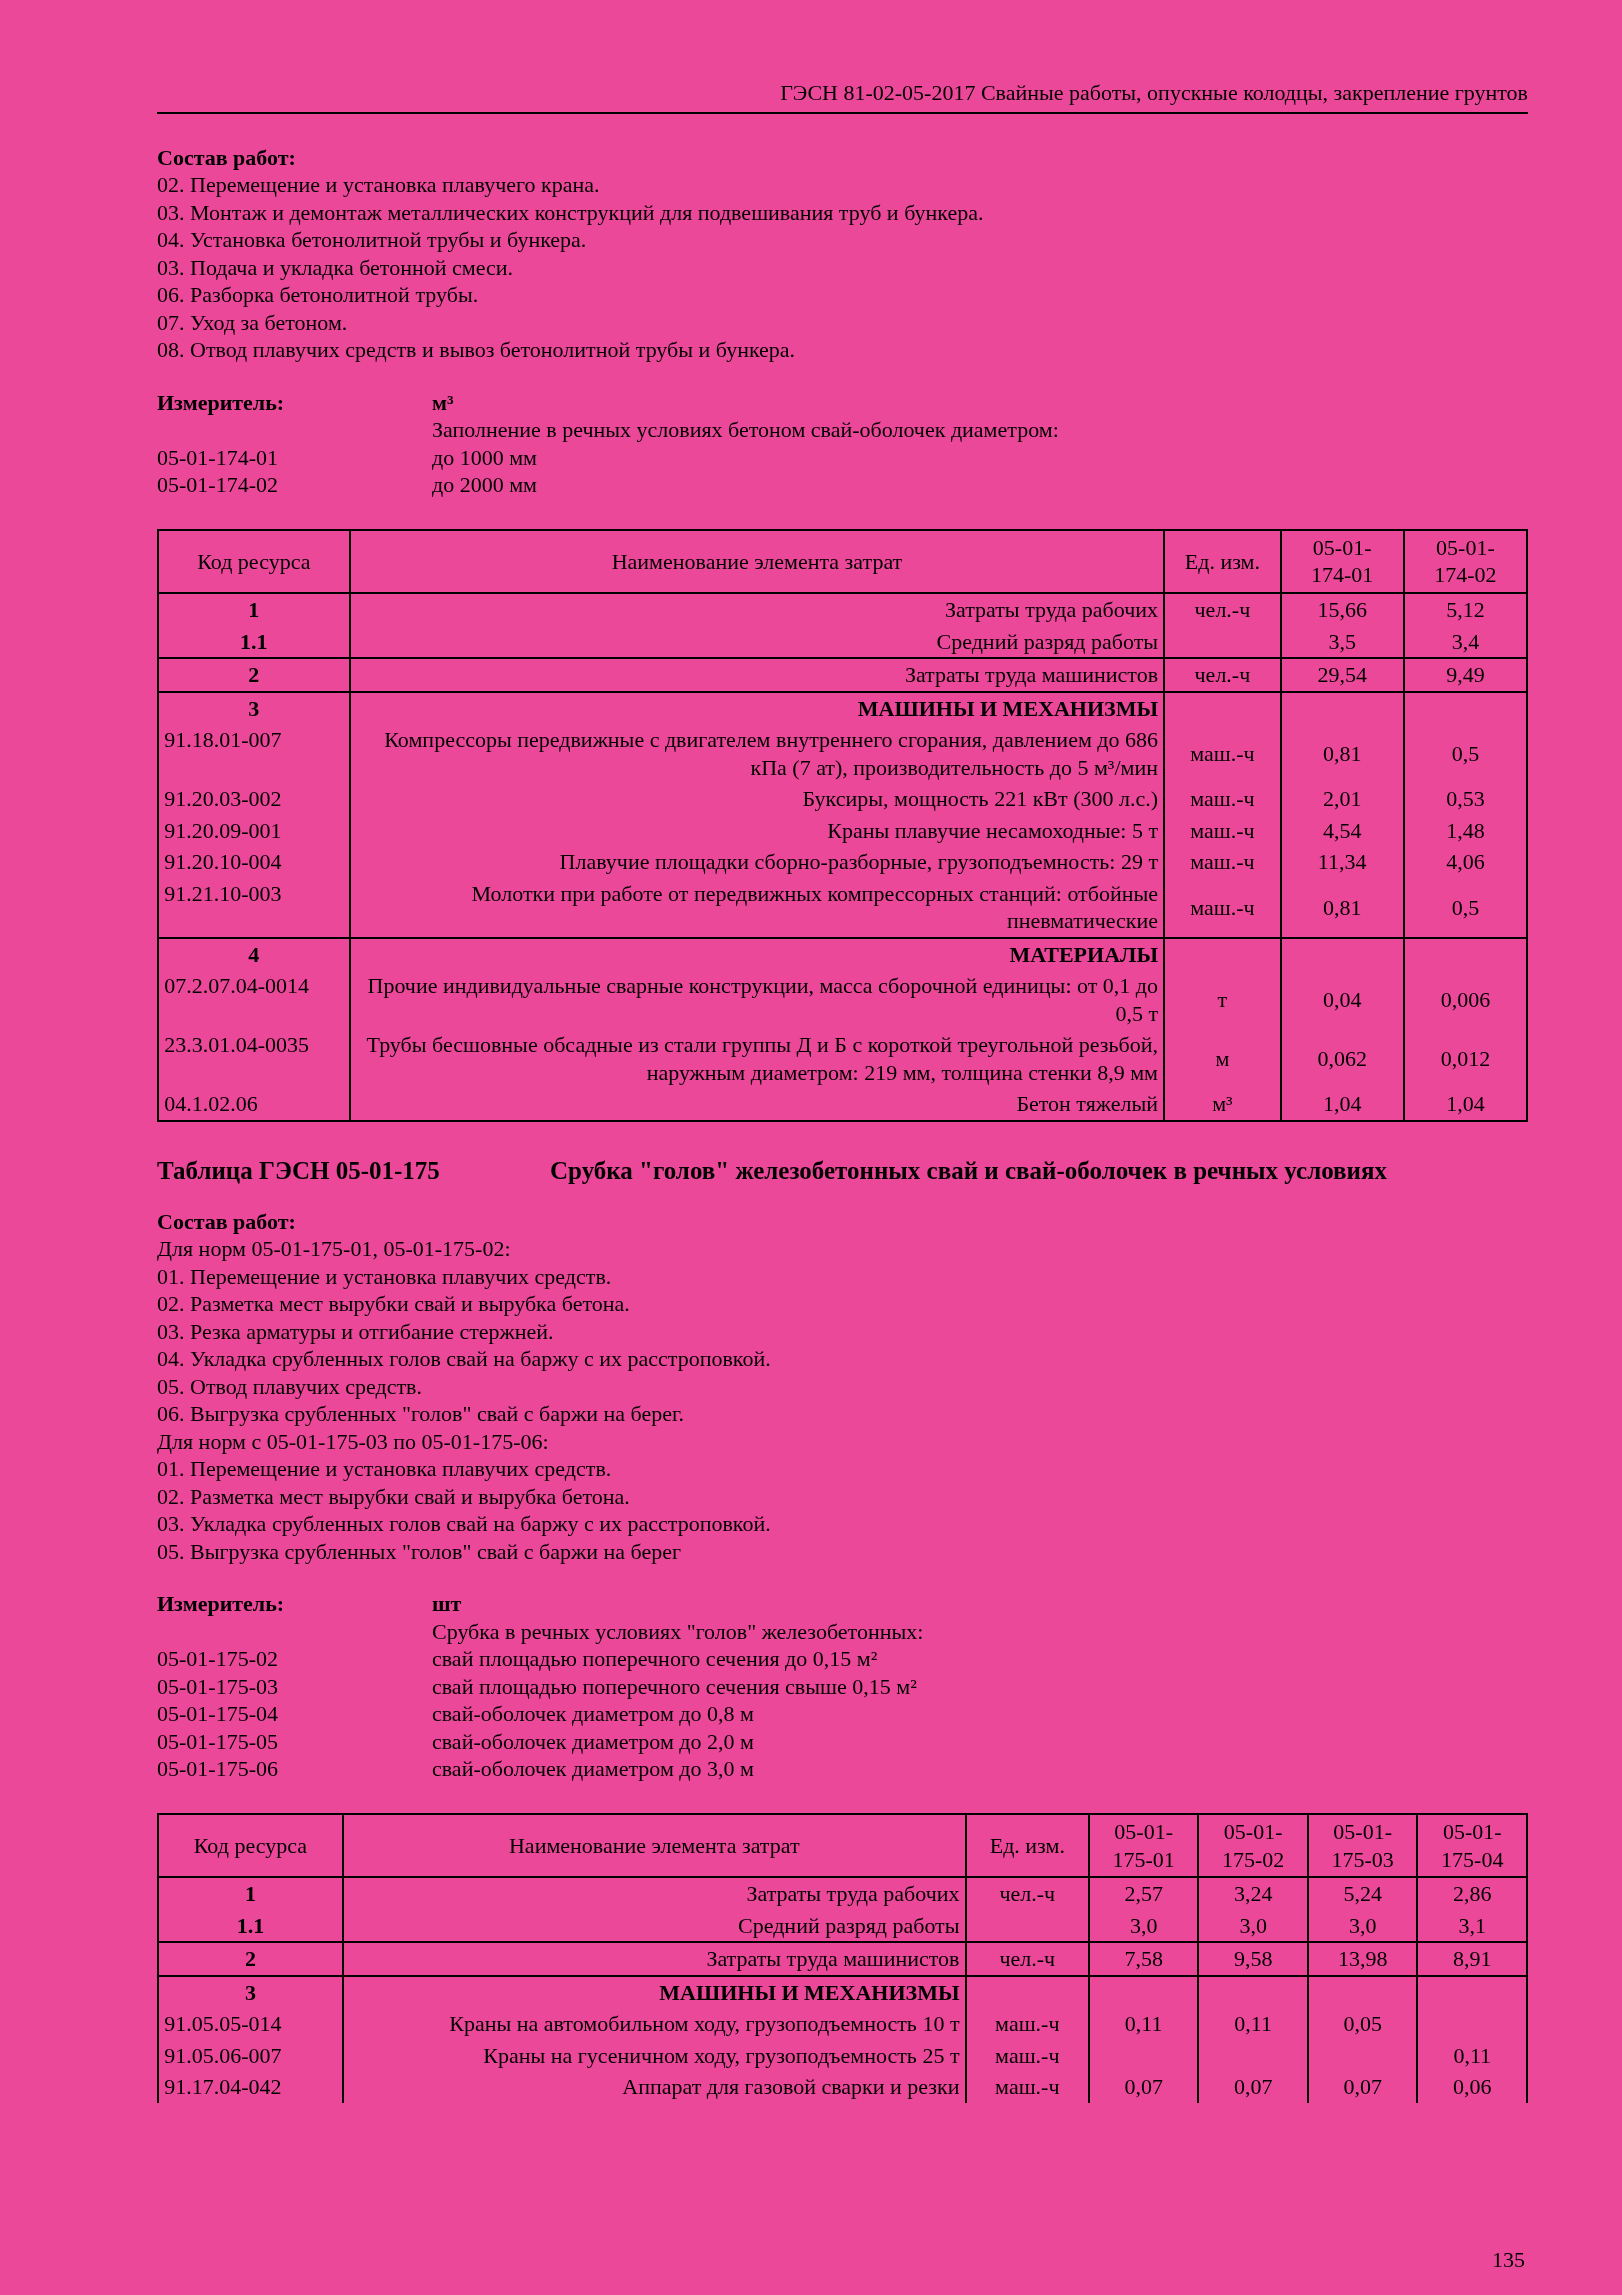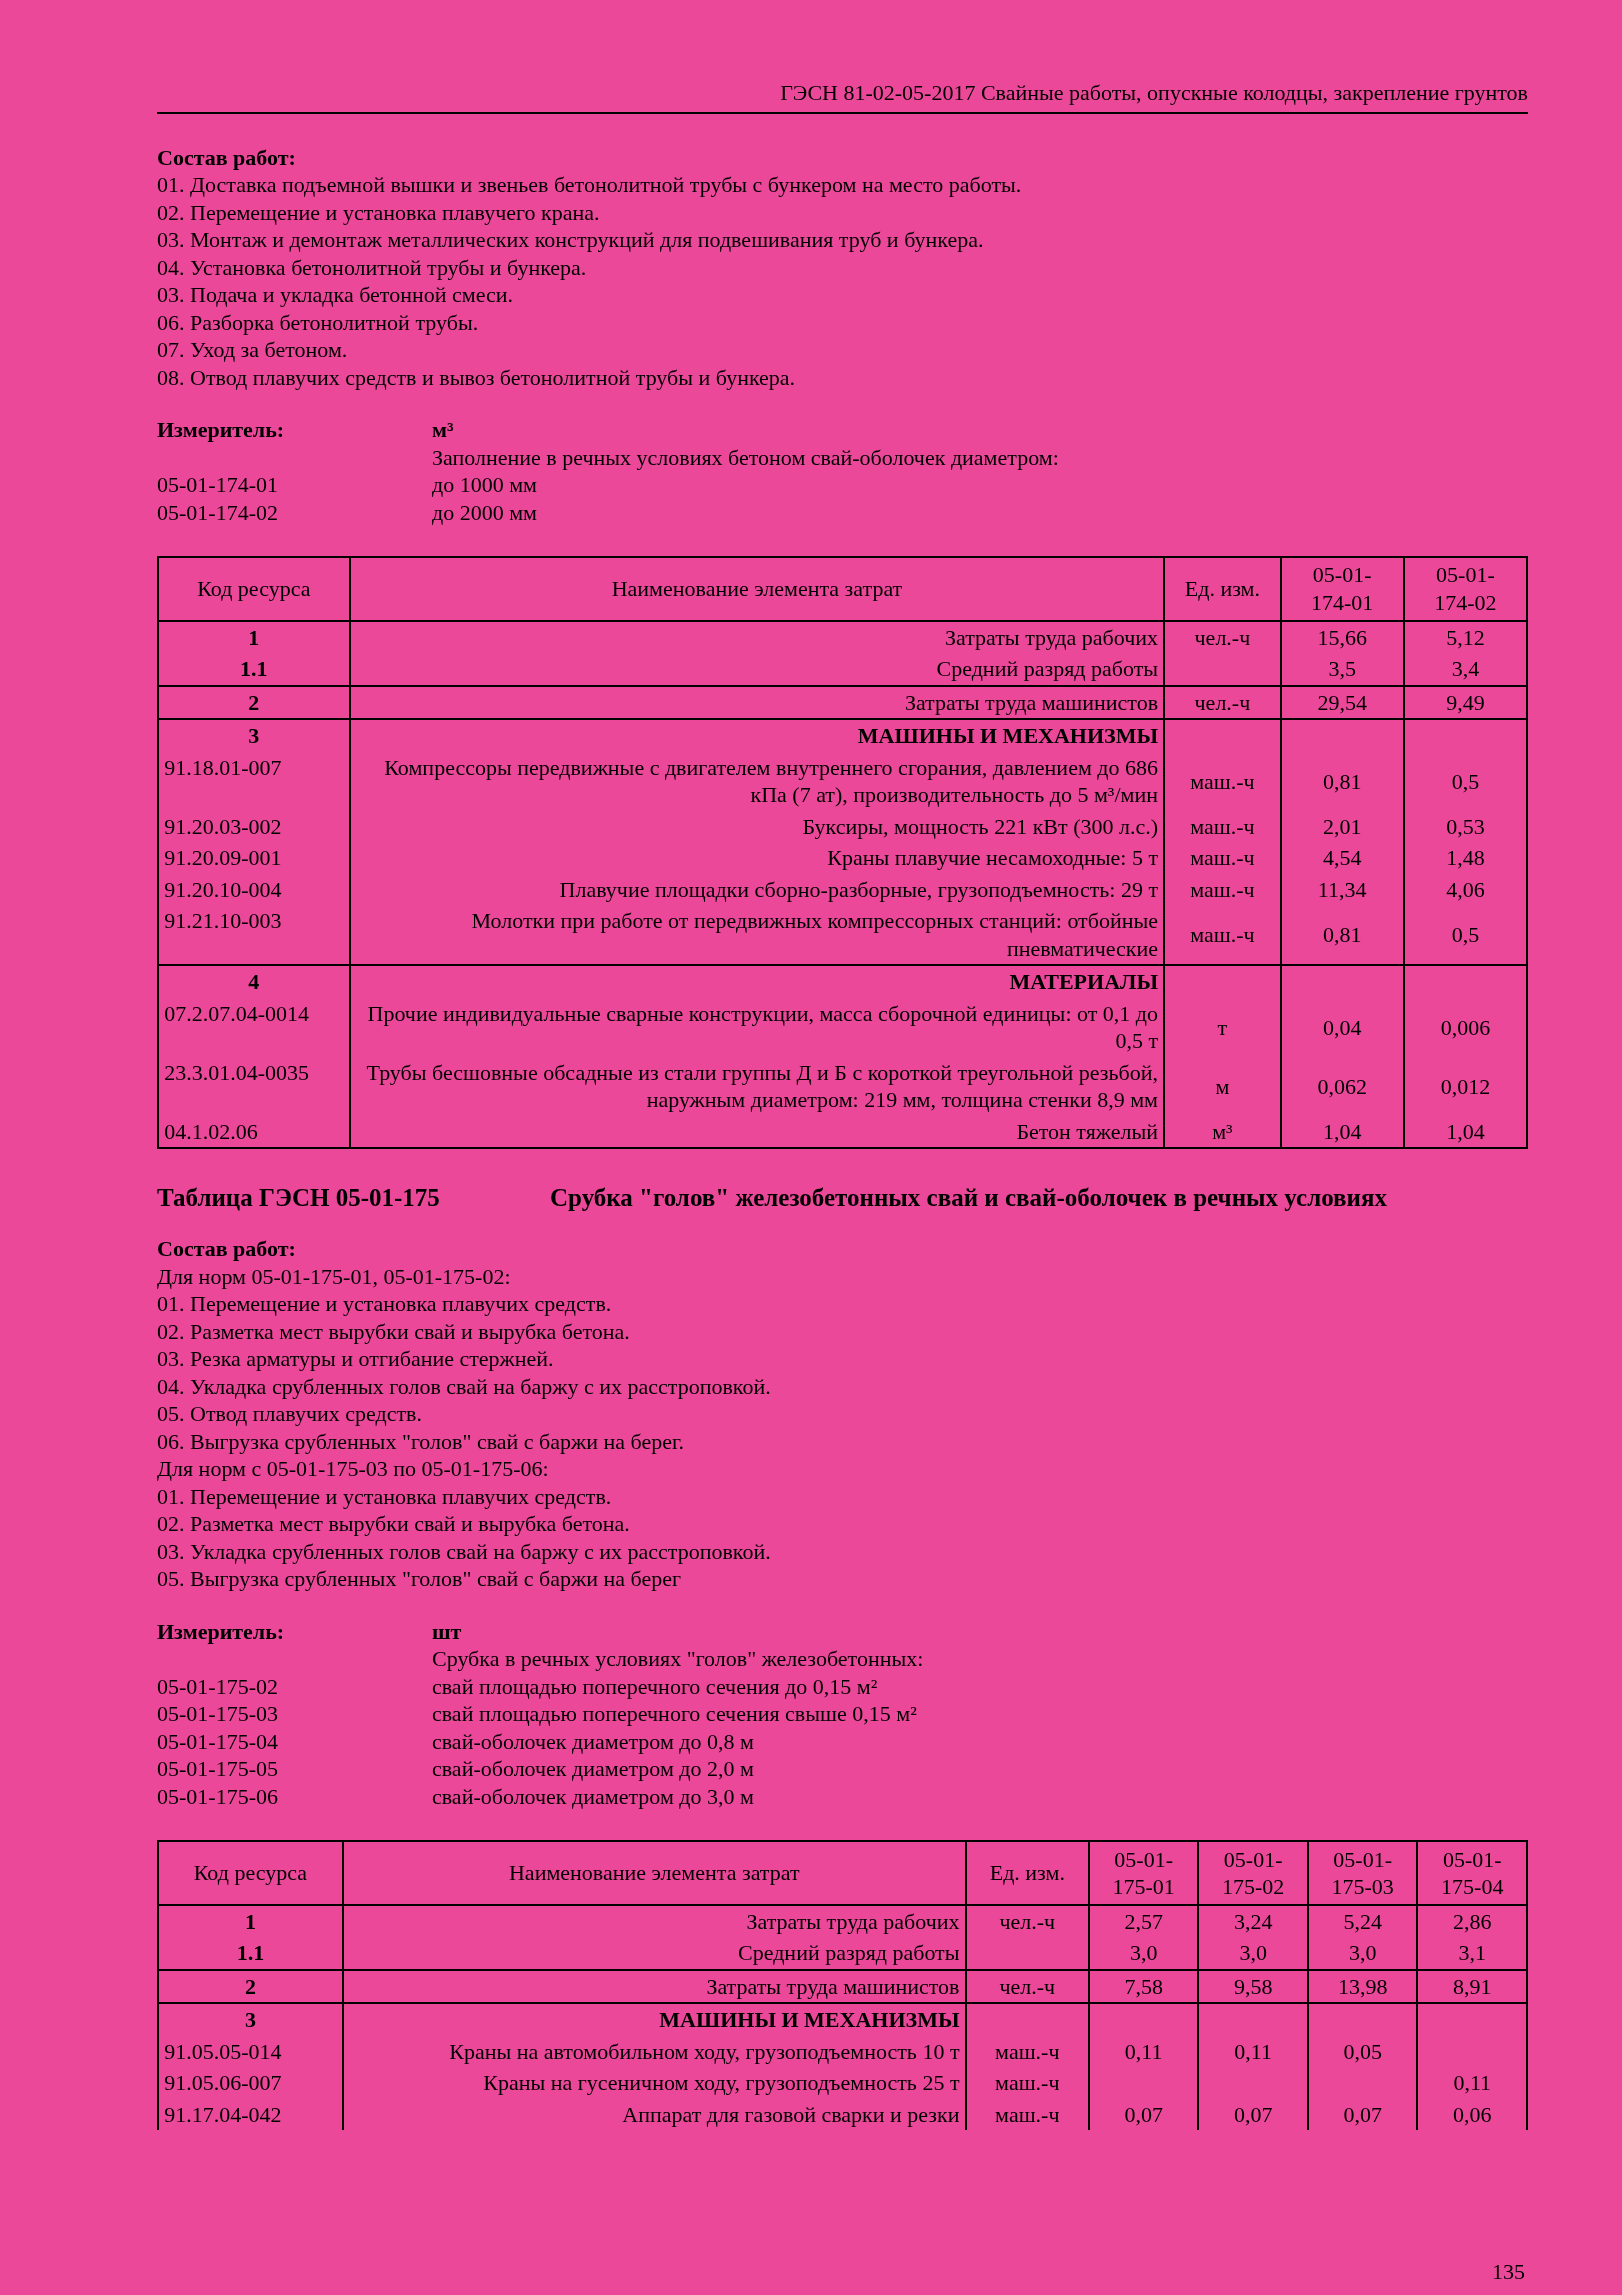--- a/index.html
+++ b/index.html
@@ -33,35 +33,34 @@
   td.code-num { text-align:center; font-weight:bold; }
   td.cell-name { text-align:right; vertical-align:top; }
   td.name-bold { font-weight:bold; }
   td.cell-unit, td.cell-value { text-align:center; vertical-align:middle; }
   table.t2 { border-bottom:none; margin-bottom:0; }
 
   .table-title { display:flex; font-weight:bold; font-size:25px; line-height:31px; margin:22px 0; }
   .tt-label { width:393px; flex:none; }
   .tt-text { flex:1; }
 
-  .page-number { position:absolute; right:98px; bottom:10px; font-size:22px; }
+  .page-number { position:absolute; right:98px; bottom:22px; font-size:22px; }
 </style>
 </head>
 <body>
 
 <div class="page">
 
   <div class="doc-header">
     <span>ГЭСН 81-02-05-2017 Свайные работы, опускные колодцы, закрепление грунтов</span>
   </div>
 
   <section class="block">
     <div class="bold">Состав работ:</div>
     <div>
-        <div class="text-line">01. Доставка подъемной вышки и звеньев бетонолитной трубы с бункером на место работы.</div>
         <div class="text-line">02. Перемещение и установка плавучего крана.</div>
         <div class="text-line">03. Монтаж и демонтаж металлических конструкций для подвешивания труб и бункера.</div>
         <div class="text-line">04. Установка бетонолитной трубы и бункера.</div>
         <div class="text-line">03. Подача и укладка бетонной смеси.</div>
         <div class="text-line">06. Разборка бетонолитной трубы.</div>
         <div class="text-line">07. Уход за бетоном.</div>
         <div class="text-line">08. Отвод плавучих средств и вывоз бетонолитной трубы и бункера.</div>
       </div>
   </section>
 

